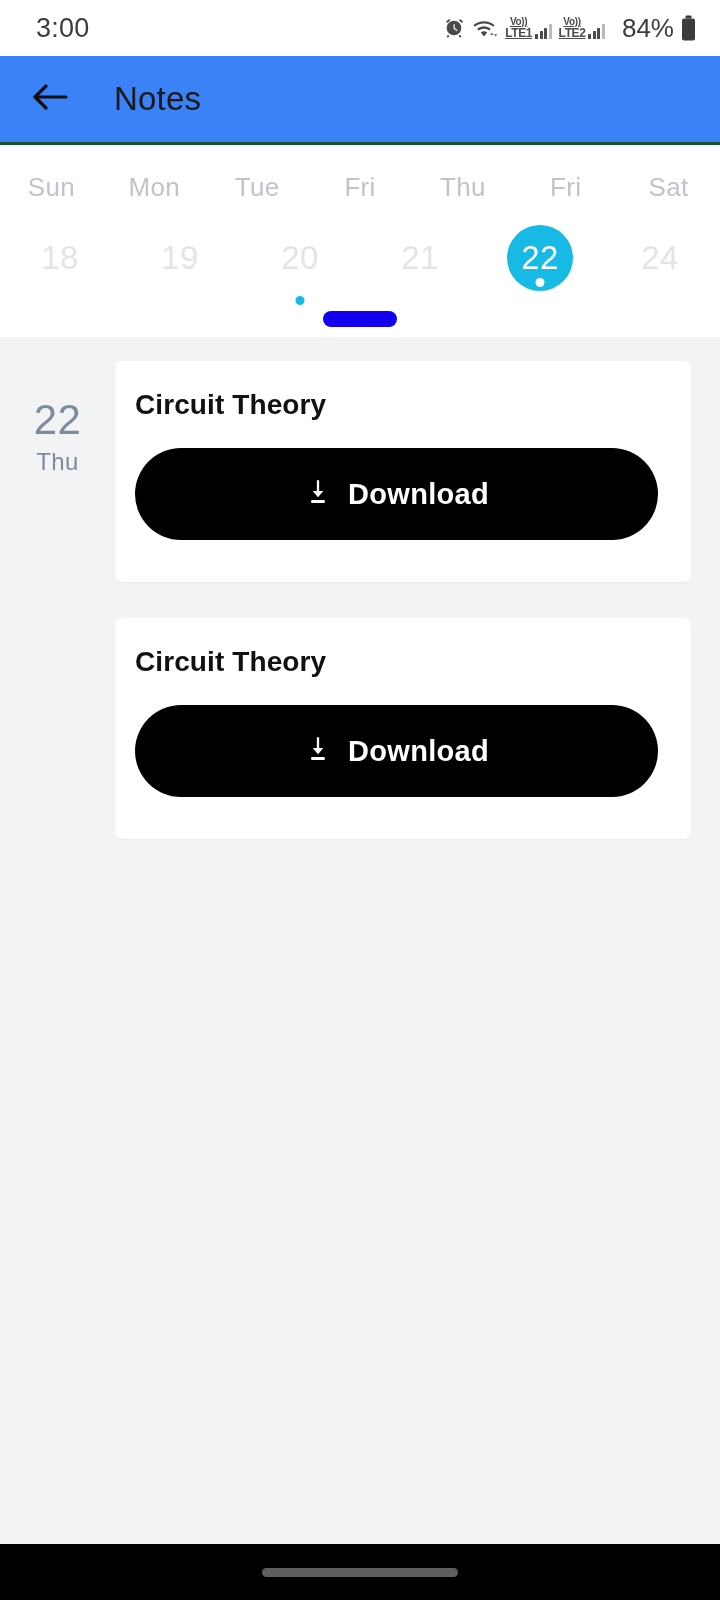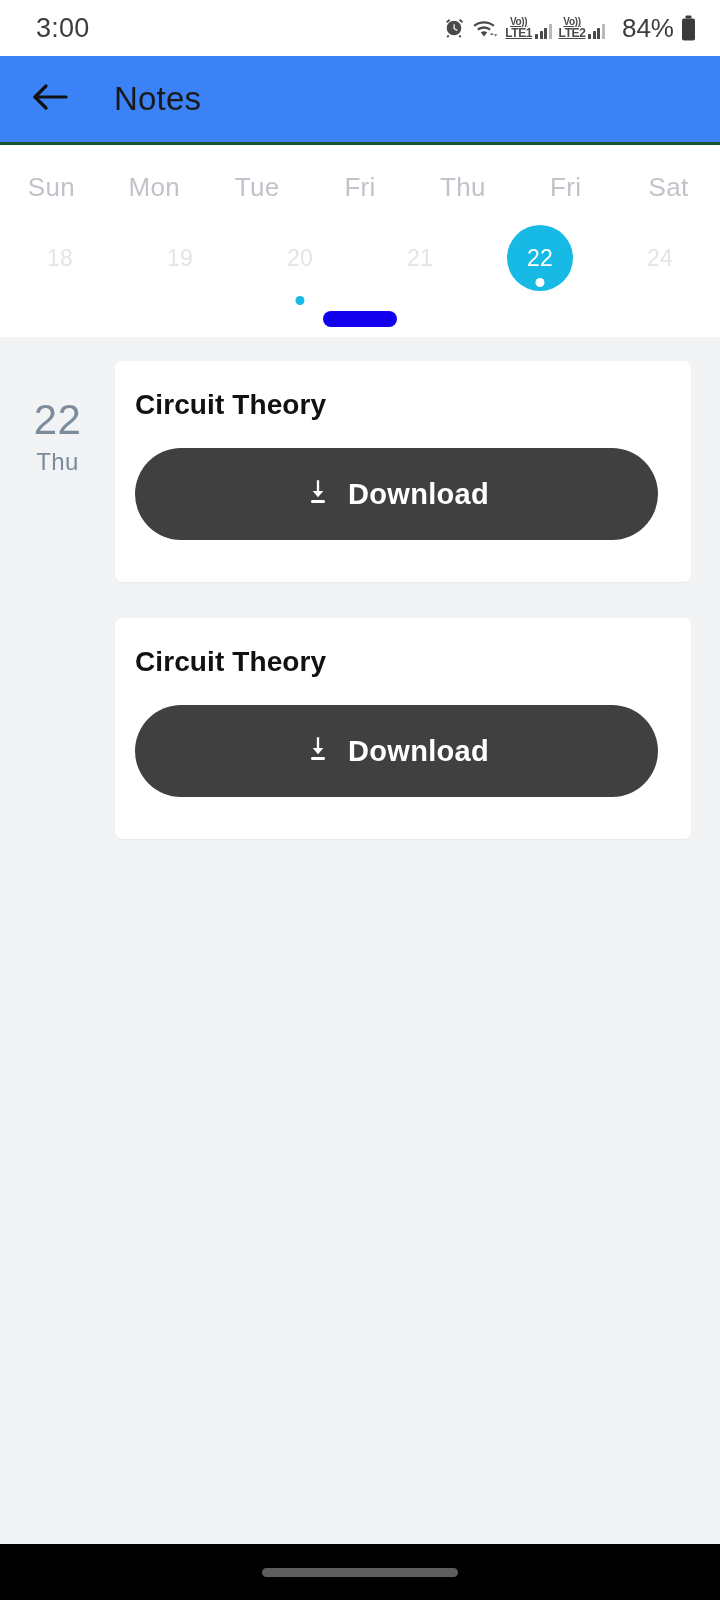--- a/index.html
+++ b/index.html
@@ -82,21 +82,21 @@
   }
   .cal-dates { margin-top:18px; }
   .date-wrap {
     position:relative;
     width:66px; height:66px;
     display:flex; align-items:center; justify-content:center;
     border-radius:50%;
   }
   .date-wrap.selected { background:#16bae4; }
   .date-num {
-    font-size:23px; color:#e2e4e7; letter-spacing:.3px;
+    font-size:33px; color:#e2e4e7; letter-spacing:.3px;
   }
   .date-wrap.selected .date-num { color:#ffffff; }
   .evt-dot {
     position:absolute; bottom:4px; left:50%;
     transform:translateX(-50%);
     width:9px; height:9px; border-radius:50%;
     background:#16bae4;
   }
   .date-wrap.selected .evt-dot { background:#ffffff; }
   .dot-below {
@@ -145,21 +145,21 @@
   }
   .note-title {
     font-size:28px; font-weight:bold; color:#111111;
     letter-spacing:.1px;
     margin-left:0;
   }
   .download-btn {
     margin-top:27px;
     height:92px;
     border-radius:46px;
-    background:#404040;
+    background:#000000;
     display:flex; align-items:center; justify-content:center;
     gap:16px;
     cursor:pointer;
     border:none; width:100%;
   }
   .dl-label {
     font-size:29px; font-weight:bold; color:#ffffff; letter-spacing:.3px;
   }
 
   

